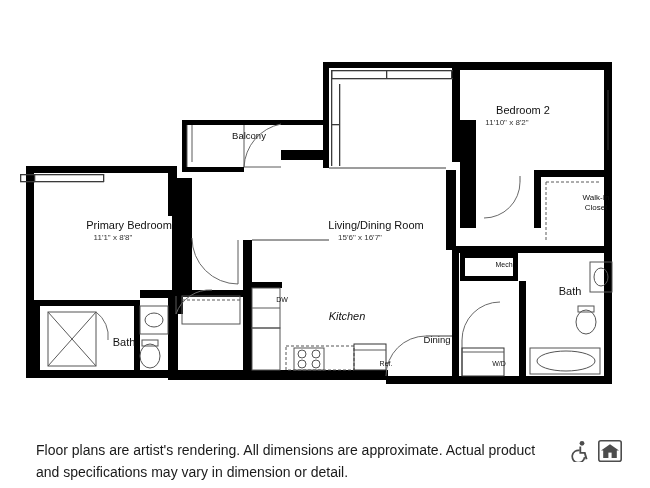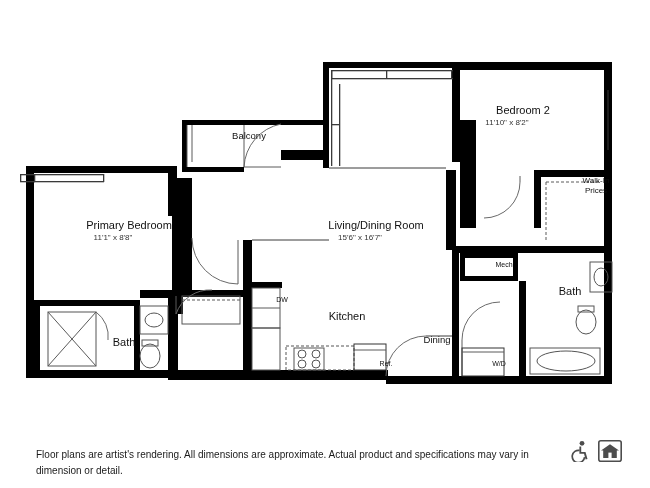--- a/index.html
+++ b/index.html
@@ -54,23 +54,23 @@
   #disclaimer {
     position: absolute;
     left: 0;
     top: 436px;
     width: 650px;
     height: 52px;
   }
   #disclaimer-text {
     position: absolute;
     left: 36px;
-    top: 11px;
+    top: 4px;
     width: 520px;
-    font-size: 10px;
+    font-size: 14px;
     line-height: 1.55;
     color: #1a1a1a;
   }
   #disclaimer-text .line {
     display: block;
   }
   #badges {
     position: absolute;
     right: 28px;
     top: 4px;
@@ -238,40 +238,40 @@
       <path d="M329,168 L446,168" stroke="#3a3a3a"></path>
       <path d="M252,240 L329,240" stroke="#3a3a3a"></path>
     </g>
   </svg>
 
   <div class="room-label" style="left:507px; top:104px; transform:translate(-50%,0);">
     <div class="room-name">Bedroom 2</div>
     <div class="room-dims">11'10" x 8'2"</div>
   </div>
 
-  <div class="room-label small-label" style="left:580px; top:176px; transform:translate(-50%,0);">
+  <div class="room-label small-label" style="left:580px; top:193px; transform:translate(-50%,0);">
     <div class="room-name">Walk-In</div>
-    <div class="room-name">Prices</div>
+    <div class="room-name">Closet</div>
   </div>
 
   <div class="room-label med-label" style="left:233px; top:130px; transform:translate(-50%,0);text-align:right;">
     <div class="room-name">Balcony</div>
   </div>
 
   <div class="room-label" style="left:113px; top:219px; transform:translate(-50%,0);">
     <div class="room-name">Primary Bedroom</div>
     <div class="room-dims">11'1" x 8'8"</div>
   </div>
 
   <div class="room-label" style="left:360px; top:219px; transform:translate(-50%,0);">
     <div class="room-name">Living/Dining Room</div>
     <div class="room-dims">15'6" x 16'7"</div>
   </div>
 
-  <div class="room-label" style="left:331px; top:310px; transform:translate(-50%,0);">
+  <div class="room-label" style="left:331px; top:310px; transform:translate(-50%,0);font-style:italic;">
     <div class="room-name">Kitchen</div>
   </div>
 
   <div class="room-label" style="left:108px; top:336px; transform:translate(-50%,0);">
     <div class="room-name">Bath</div>
   </div>
 
   <div class="room-label" style="left:554px; top:285px; transform:translate(-50%,0);">
     <div class="room-name">Bath</div>
   </div>

